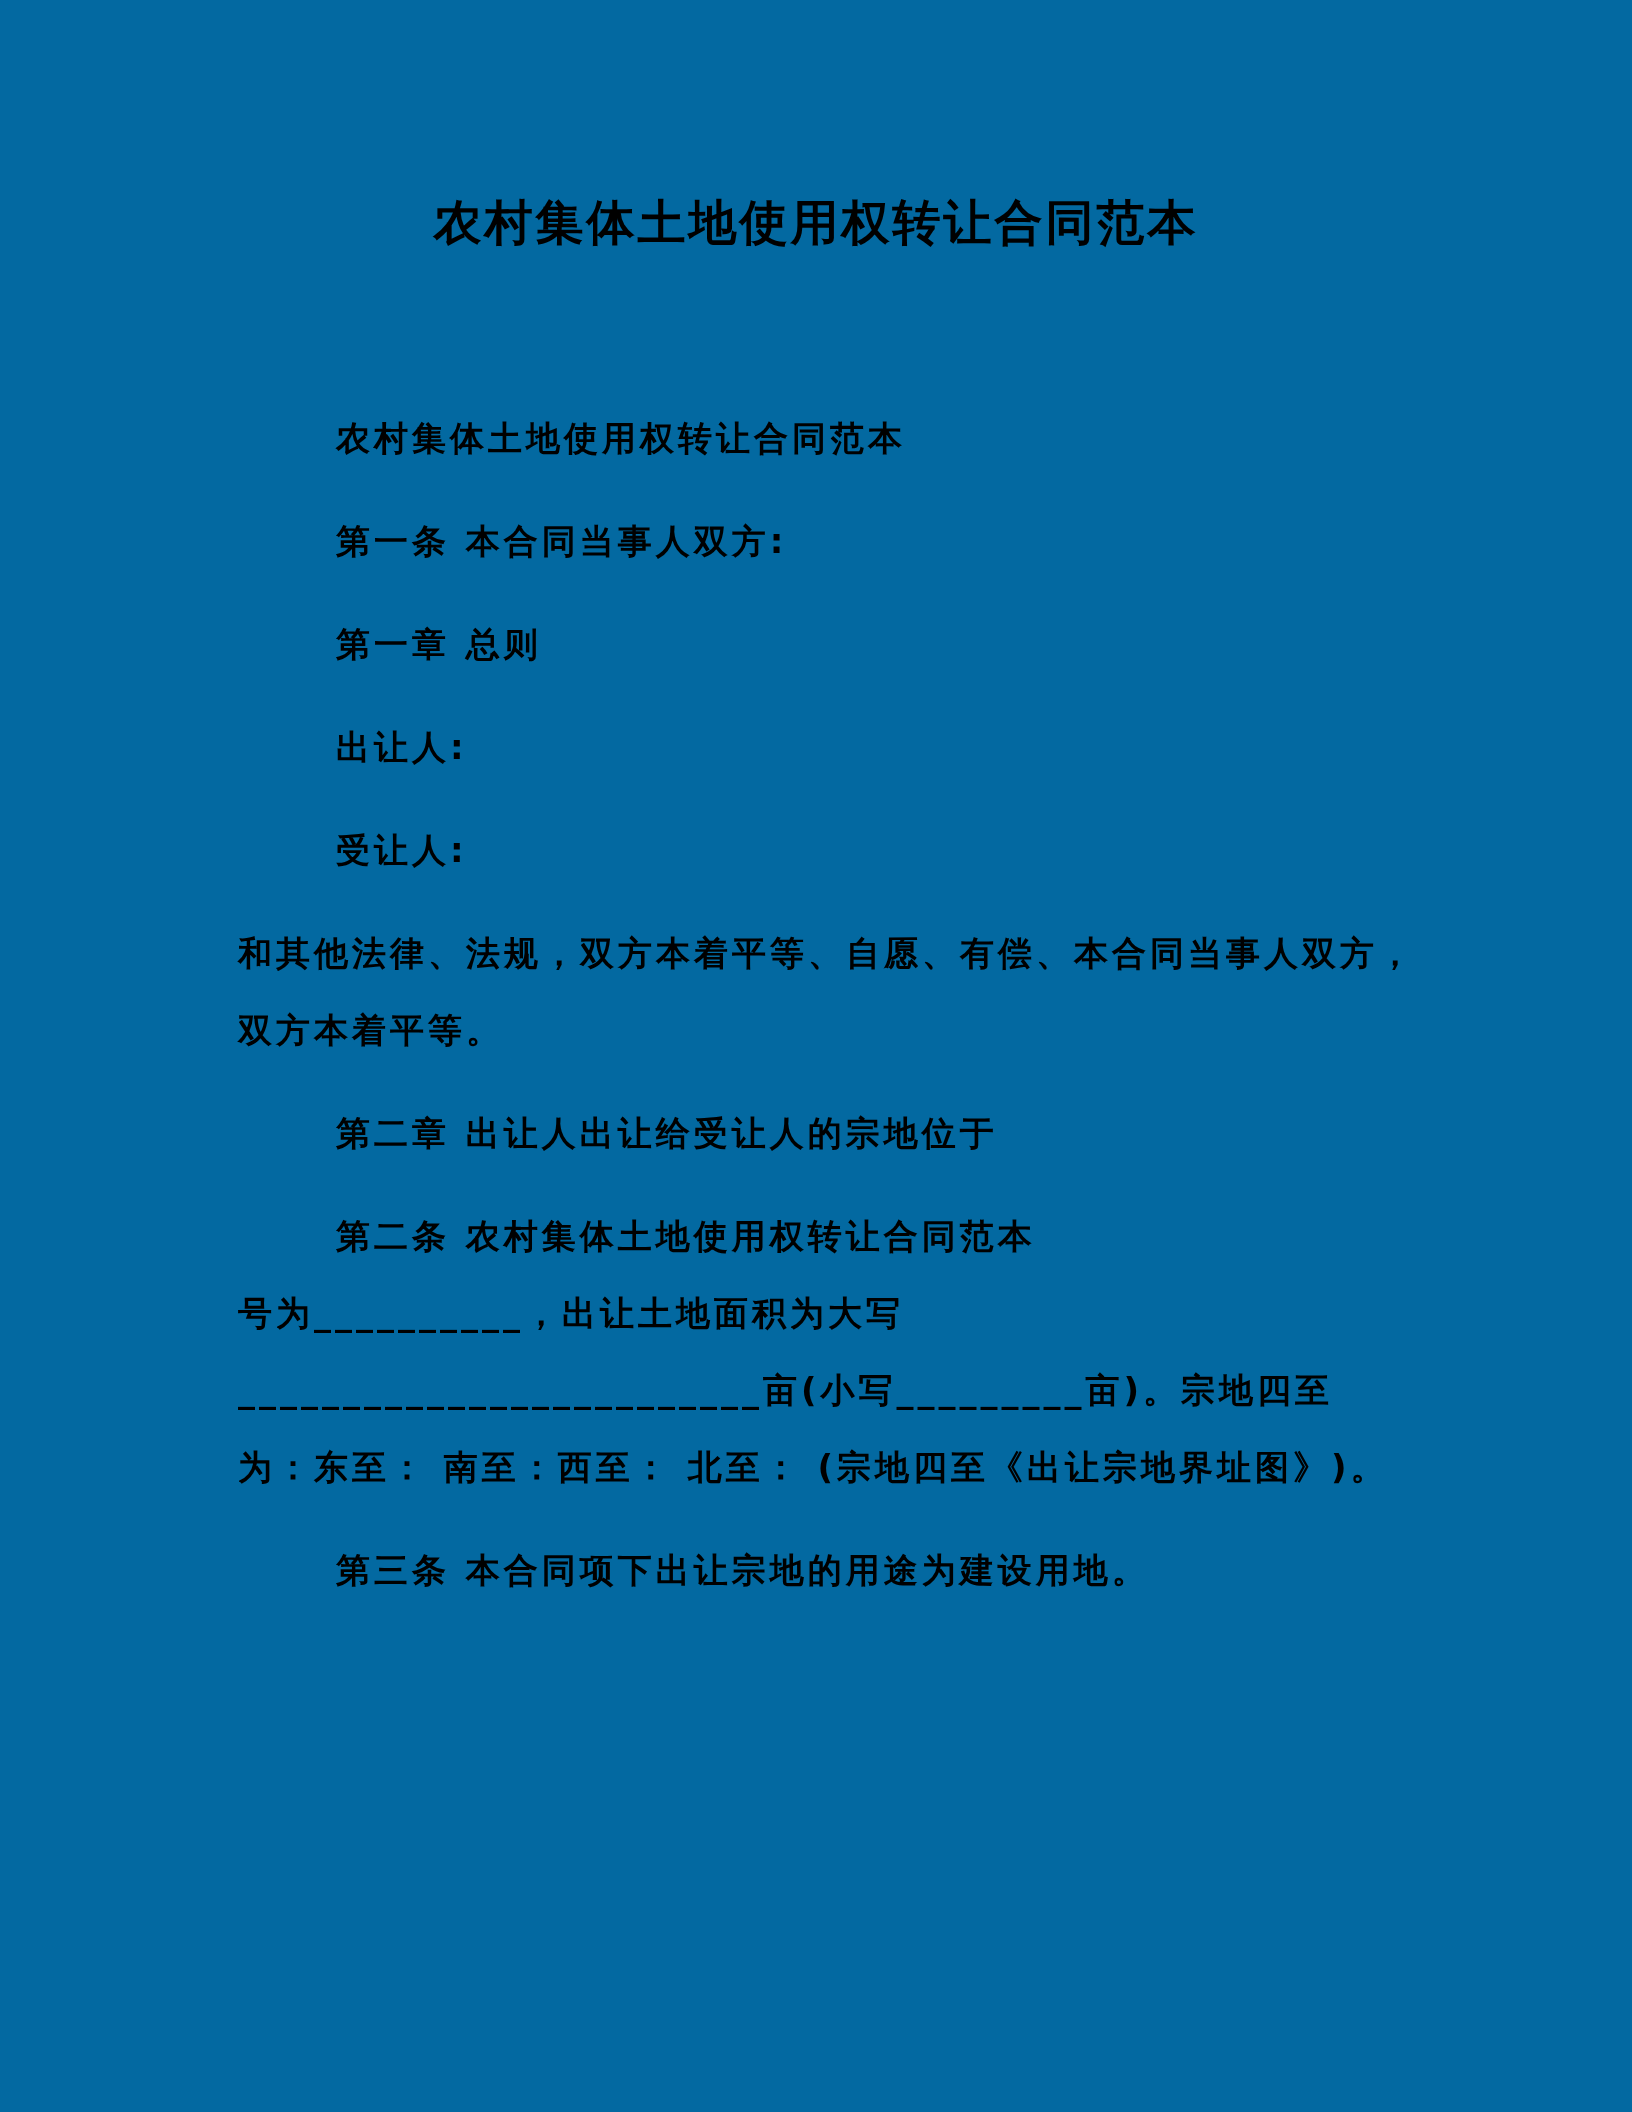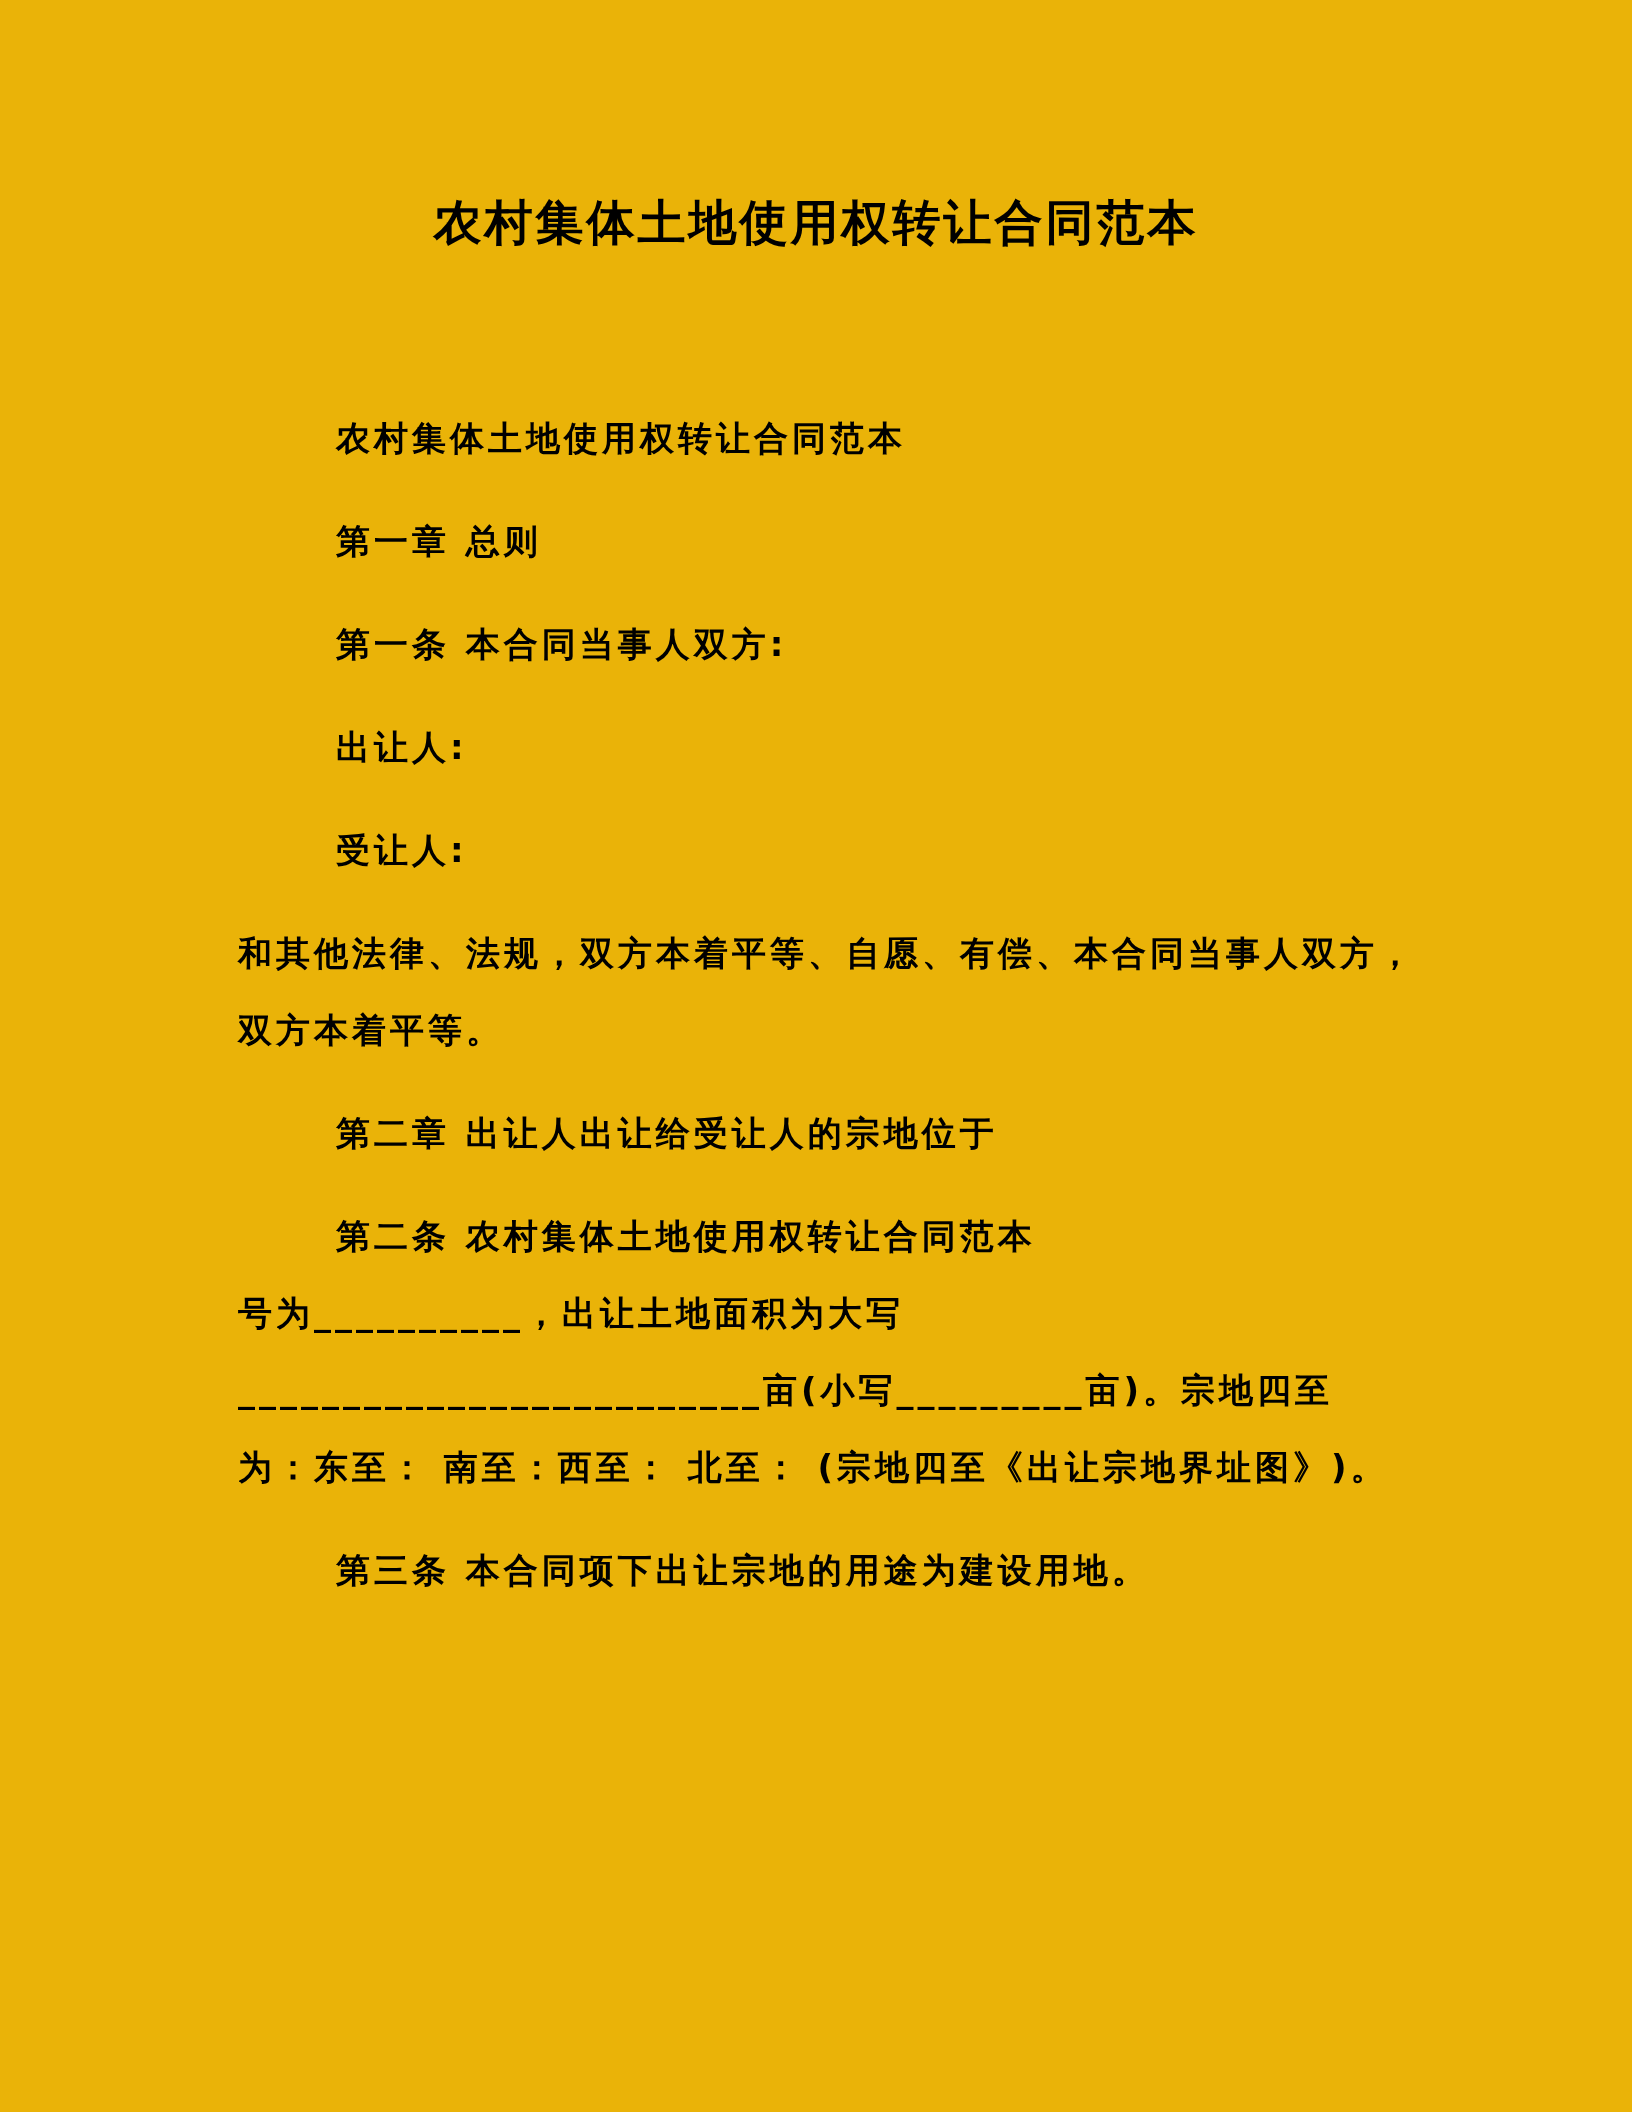--- a/index.html
+++ b/index.html
@@ -4,21 +4,21 @@
 <style>
   html, body { margin: 0; padding: 0; }
   body {
     background: #ffffff;
     font-family: "DejaVu Sans", "Liberation Sans", sans-serif;
   }
   .page {
     position: relative;
     width: 1632px;
     height: 2112px;
-    background: #eab308;
+    background: #0369a1;
     color: #000000;
     overflow: hidden;
   }
   .doc-title {
     margin: 0;
     padding-top: 192px;
     width: 1632px;
     text-align: center;
     font-size: 48px;
     line-height: 60px;
@@ -46,25 +46,25 @@
 
   <h1 class="doc-title">农村集体土地使用权转让合同范本</h1>
 
   <div class="doc">
 
     <div class="para">
       <div class="ln ind">农村集体土地使用权转让合同范本</div>
     </div>
 
     <div class="para">
-      <div class="ln ind">第一章 总则</div>
+      <div class="ln ind">第一条 本合同当事人双方:</div>
     </div>
 
     <div class="para">
-      <div class="ln ind">第一条 本合同当事人双方:</div>
+      <div class="ln ind">第一章 总则</div>
     </div>
 
     <div class="para">
       <div class="ln ind">出让人:</div>
     </div>
 
     <div class="para">
       <div class="ln ind">受让人:</div>
     </div>
 

